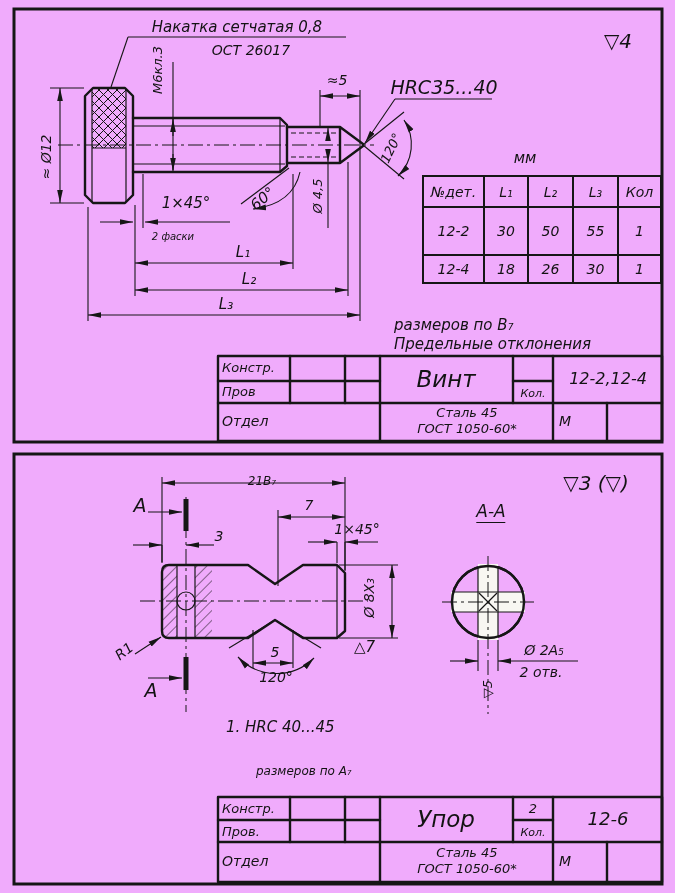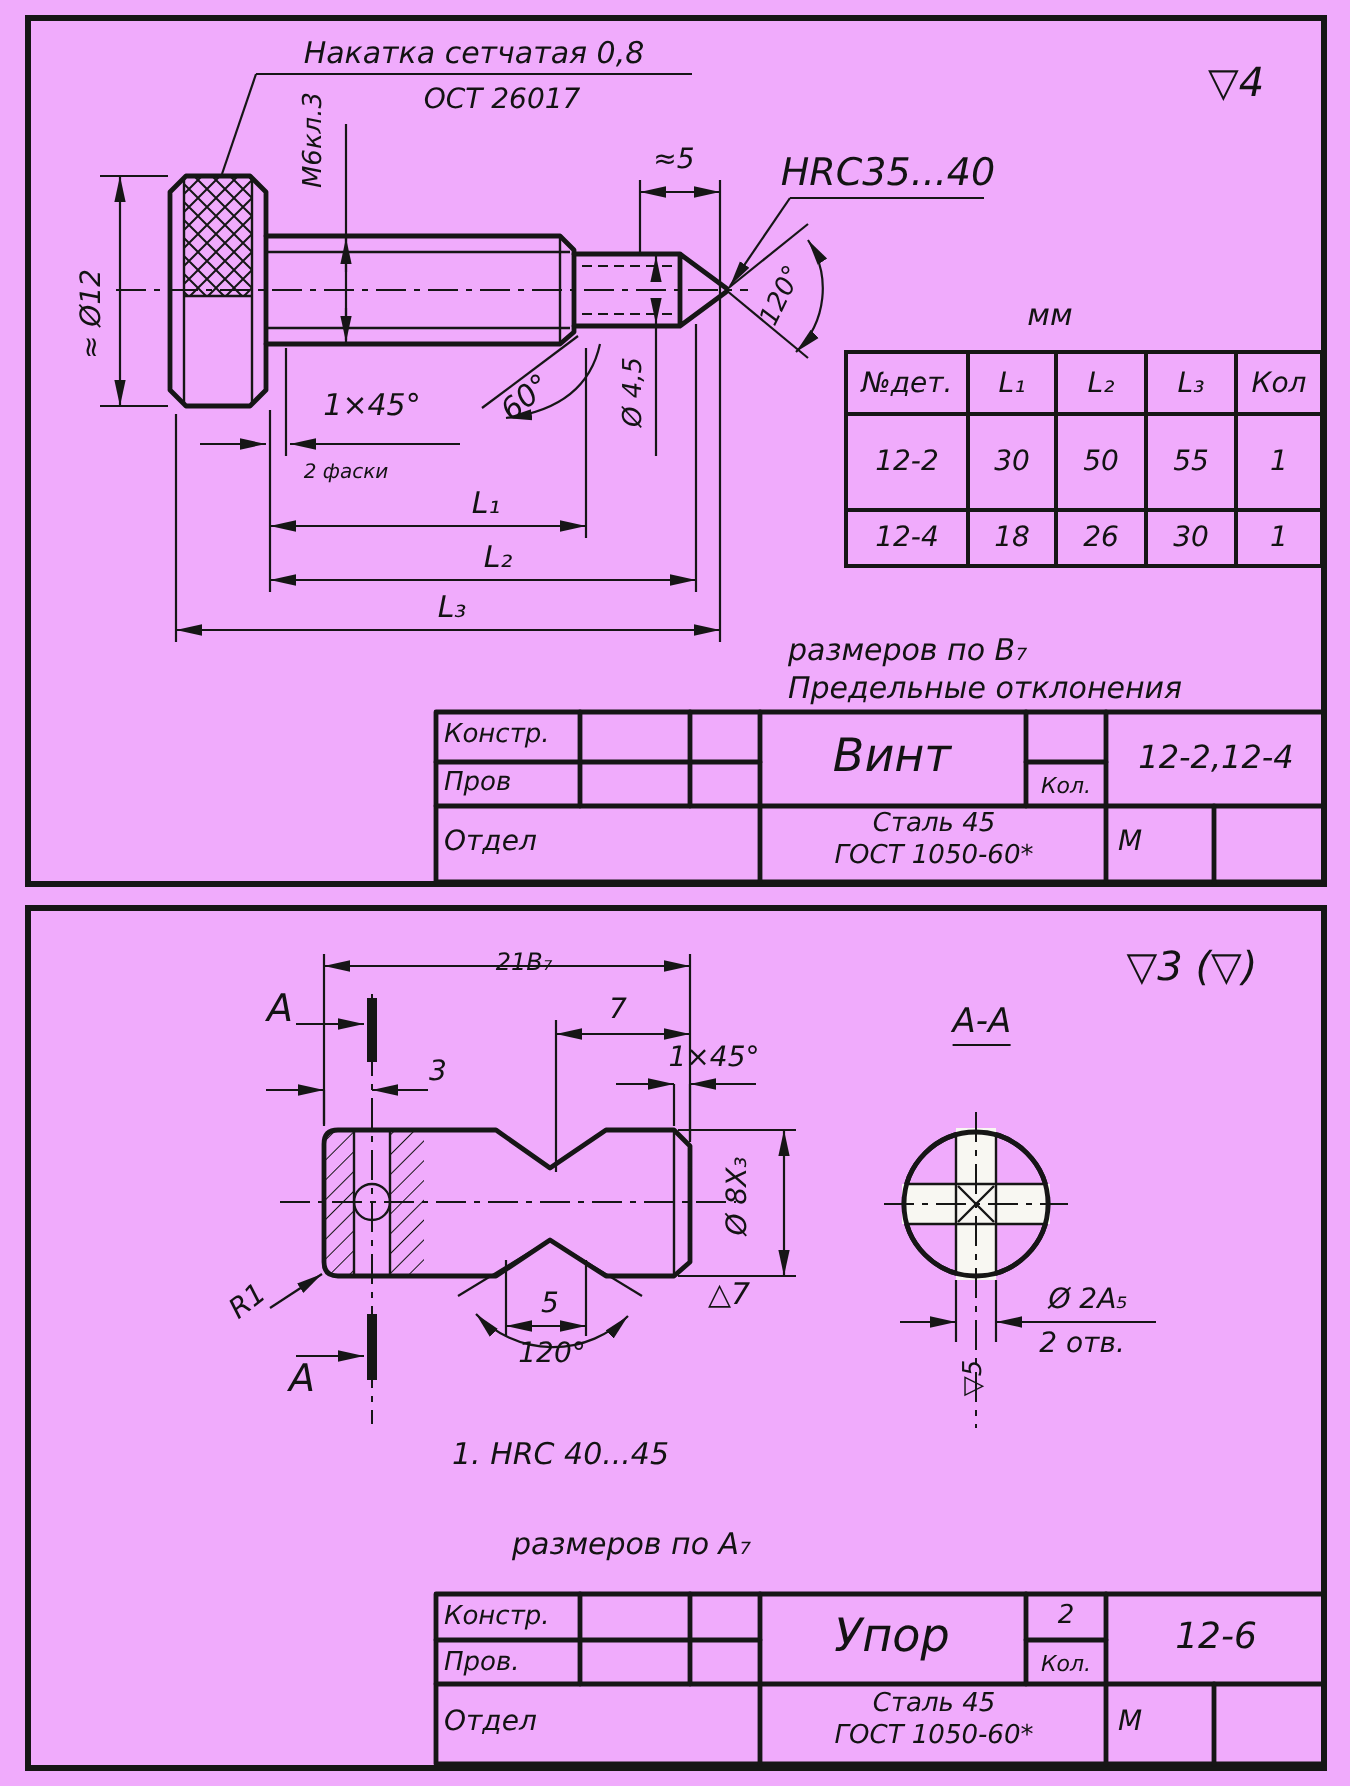--- a/index.html
+++ b/index.html
@@ -276,21 +276,21 @@
 <div class="lbl-l" style="left:354px;top:640px;font-size:15px;">△7</div>
 <div class="lbl" style="left:124px;top:651px;transform:translate(-50%,-50%) rotate(-38deg);font-size:14px;">R1</div>
 <div class="lbl" style="left:275px;top:652px;font-size:14px;">5</div>
 <div class="lbl" style="left:276px;top:677px;font-size:14px;">120°</div>
 <div class="lbl" style="left:491px;top:513px;font-size:17px;border-bottom:1.6px solid #131313;padding-bottom:2px;">А-А</div>
 <div class="lbl" style="left:534px;top:650px;font-size:14px;margin-left:10px;">Ø 2А₅</div>
 <div class="lbl" style="left:541px;top:672px;font-size:14px;">2 отв.</div>
 <div class="lbl" style="left:487px;top:689px;transform:translate(-50%,-50%) rotate(-90deg);font-size:13px;">▽5</div>
 
 <div class="lbl-l" style="left:226px;top:720px;font-size:15px;">1.  HRC 40...45</div>
-<div class="lbl-l" style="left:256px;top:765px;font-size:15px;">размеров по А₇</div>
+<div class="lbl-l" style="left:256px;top:765px;font-size:12px;">размеров по А₇</div>
 
 <div class="lbl-l" style="left:222px;top:802px;">Констр.</div>
 <div class="lbl-l" style="left:222px;top:825px;">Пров.</div>
 <div class="lbl-l" style="left:222px;top:854px;font-size:14px;">Отдел</div>
 <div class="lbl" style="left:446px;top:819px;font-size:23px;">Упор</div>
 <div class="lbl" style="left:533px;top:808px;font-size:13px;">2</div>
 <div class="lbl" style="left:533px;top:832px;font-size:11px;">Кол.</div>
 <div class="lbl" style="left:608px;top:819px;font-size:18px;">12-6</div>
 <div class="lbl" style="left:467px;top:852px;font-size:13px;">Сталь 45</div>
 <div class="lbl" style="left:467px;top:868px;font-size:13px;">ГОСТ 1050-60*</div>

